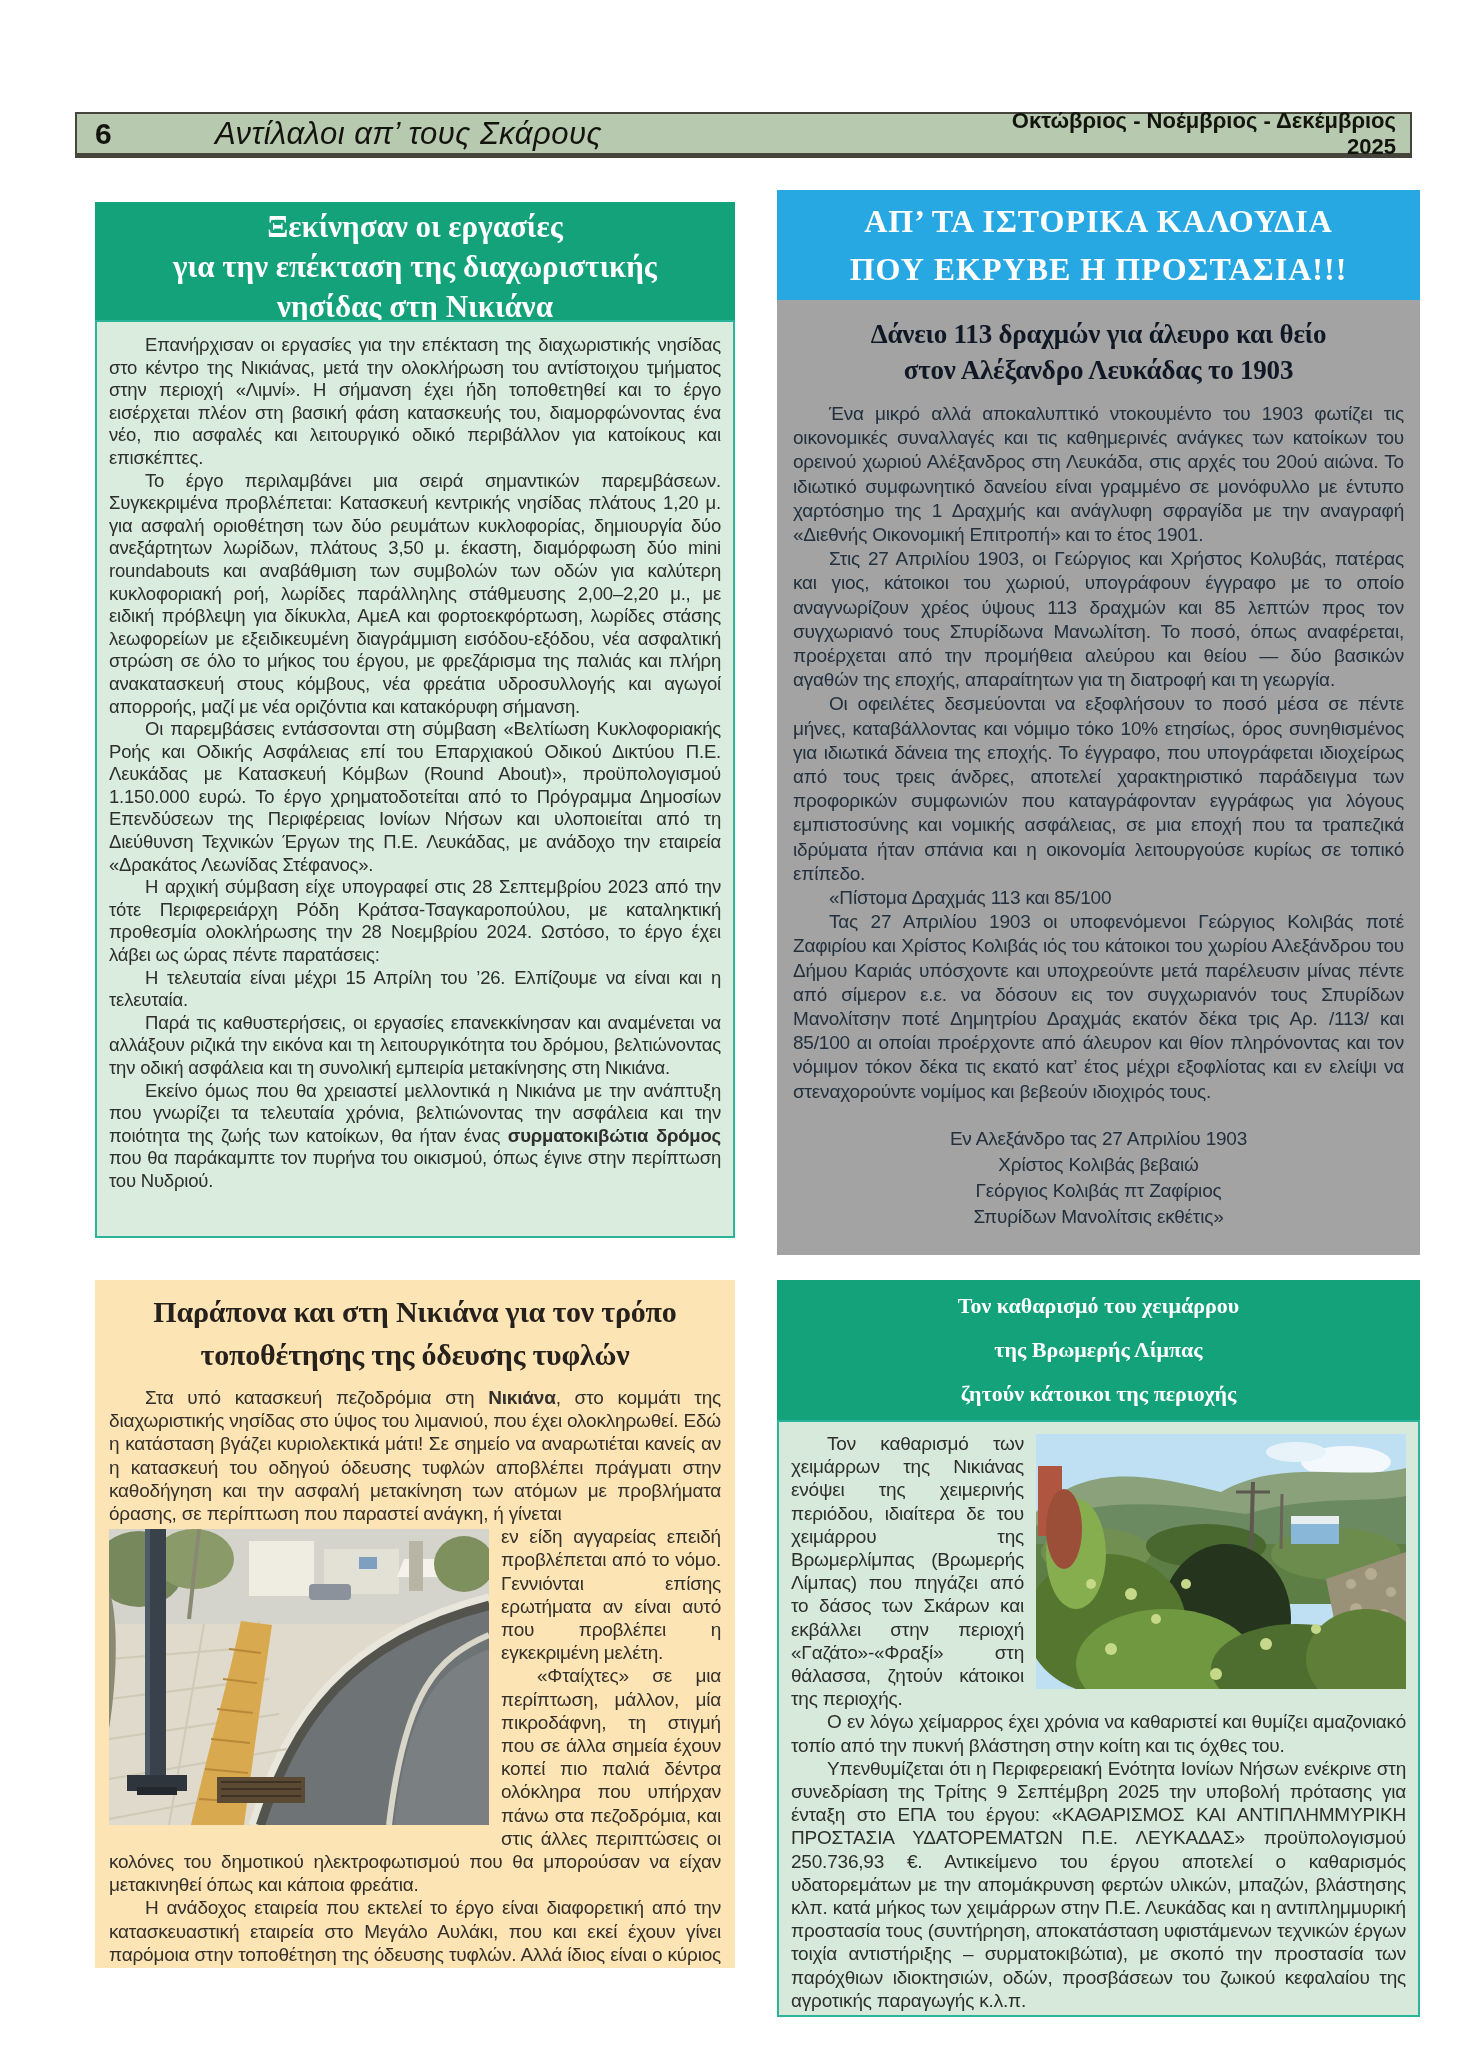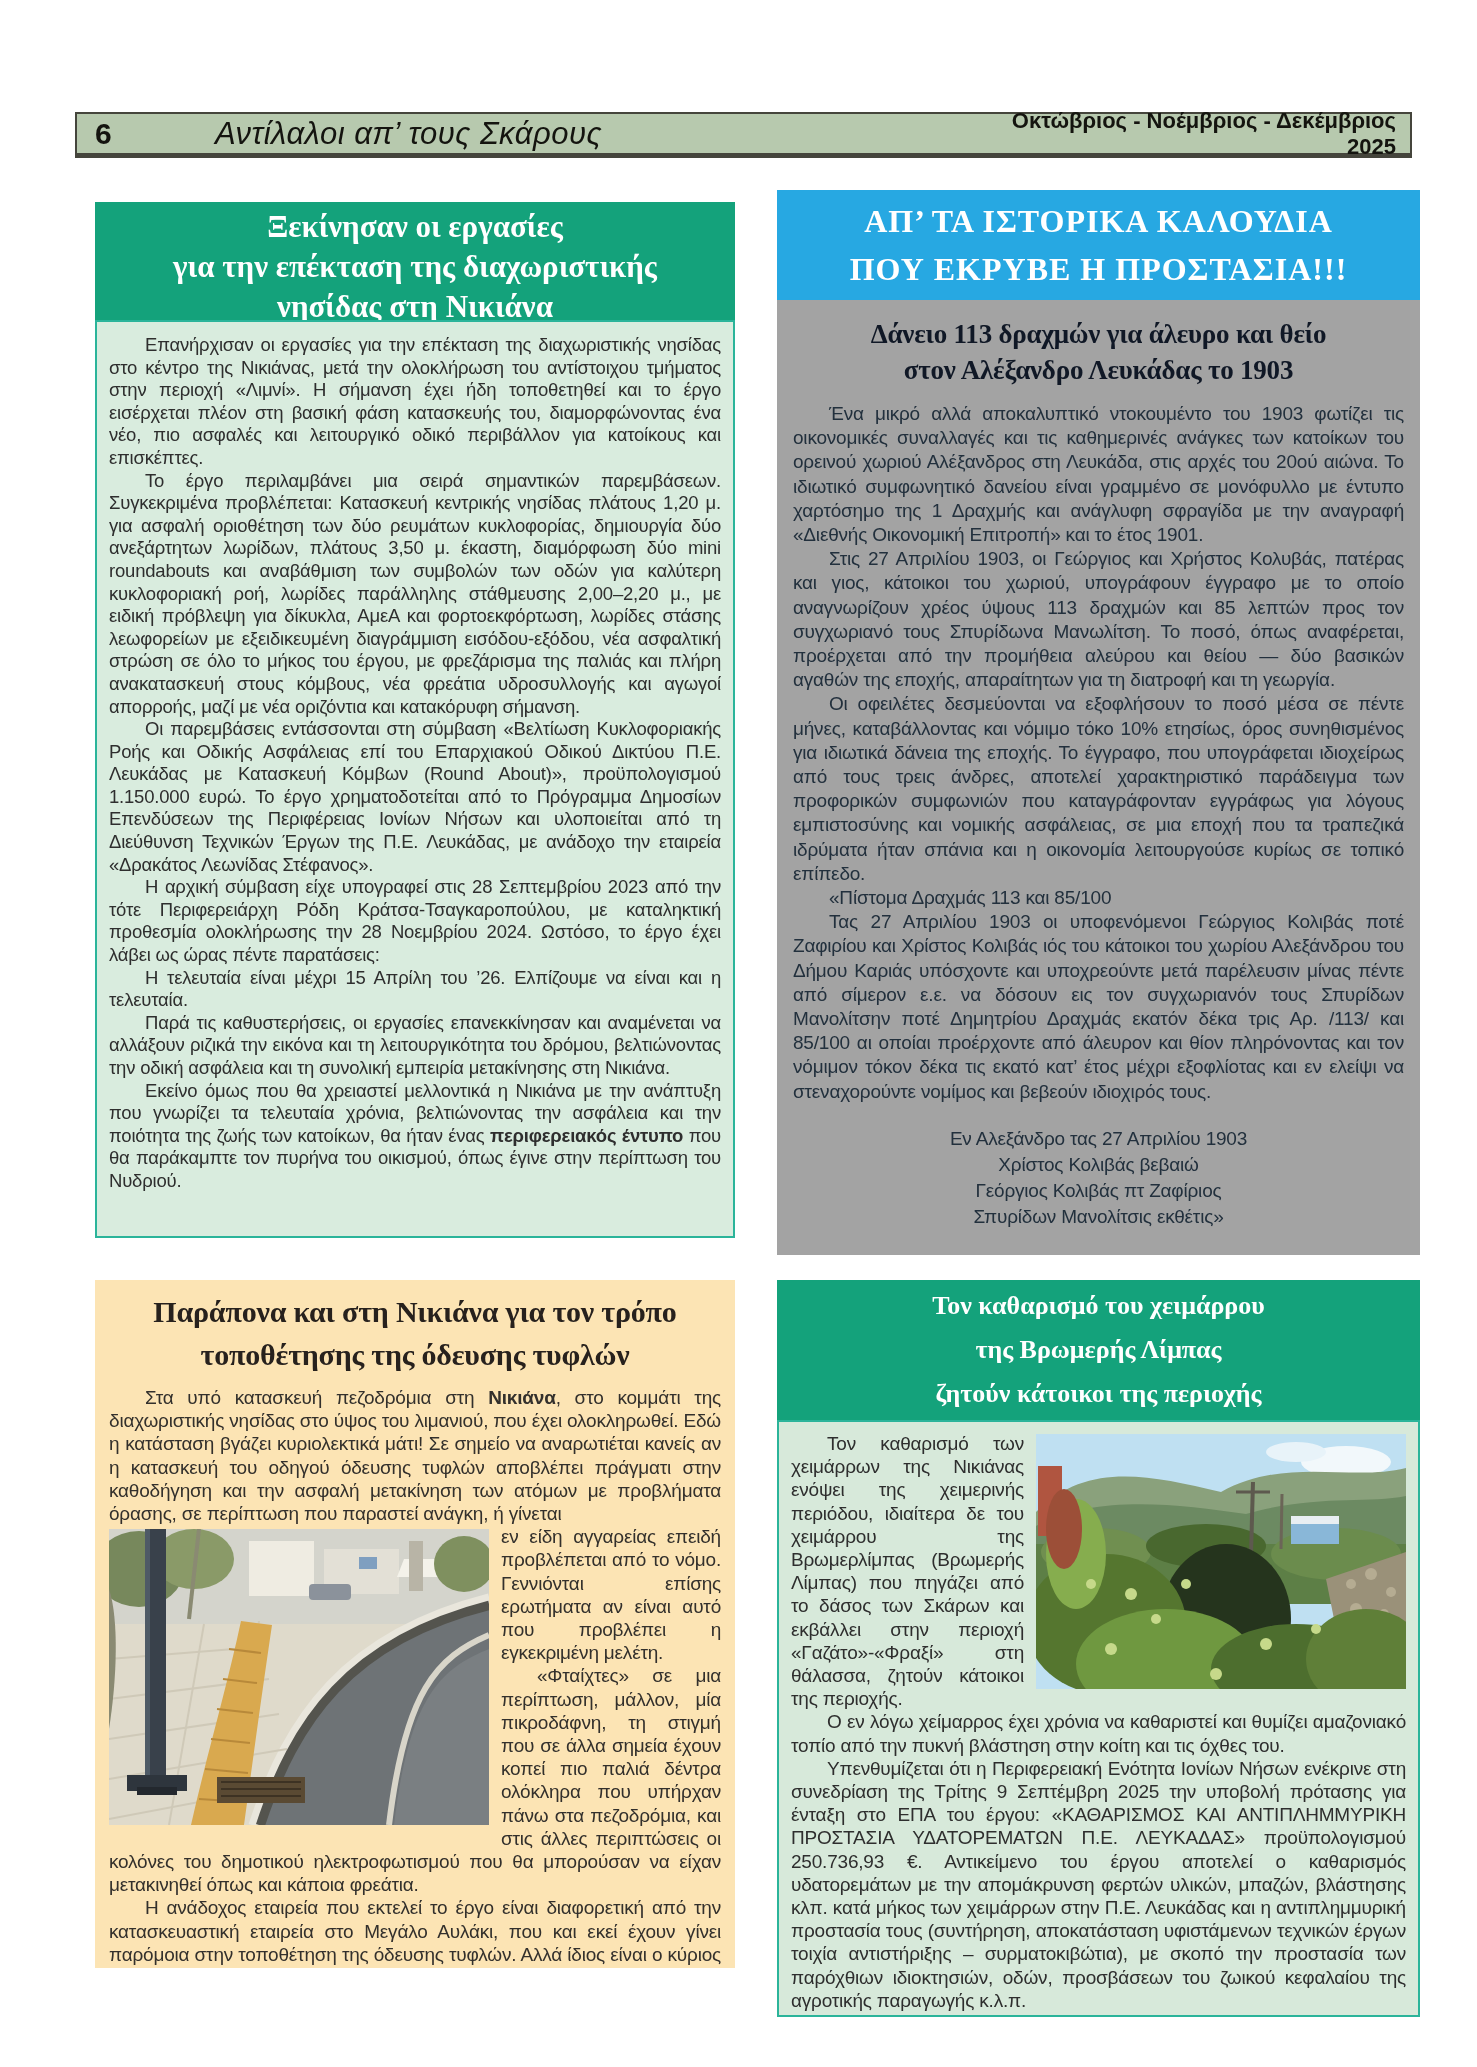--- a/index.html
+++ b/index.html
@@ -49,21 +49,21 @@
   
   #a3-box{
     left:95px;top:1280px;width:640px;height:688px;background:#fce4b4;
     padding:8px 14px;font-size:19px;line-height:23.2px;letter-spacing:-0.2px;color:#33302c;
   }
   #a3-title{
     font-family:"Liberation Serif",serif;font-weight:bold;color:#27211d;text-align:center;
     font-size:30px;line-height:43px;margin:2px 0 10px 0;
   }
   
-  #a4-title{left:777px;top:1280px;width:643px;height:140px;background:#14a27b;font-size:26px;line-height:44px;}
+  #a4-title{left:777px;top:1280px;width:643px;height:140px;background:#14a27b;font-size:22px;line-height:44px;}
   #a4-body{
     left:777px;top:1420px;width:643px;height:597px;background:#d7e9da;border:2px solid #2bb49a;
     padding:10px 12px;font-size:19px;line-height:23.2px;letter-spacing:-0.2px;
   }
   
   .photo{display:none;}
   .photo.placed{display:block;}
   #photo-road{float:left;width:380px;height:296px;margin:4px 12px 4px 0;}
   #photo-stream{float:right;width:370px;height:255px;margin:2px 0 6px 12px;}
   .photo svg{display:block;width:100%;height:100%;}
@@ -84,21 +84,21 @@
     <div>για την επέκταση της διαχωριστικής</div>
     <div>νησίδας στη Νικιάνα</div>
   </div>
   <div id="a1-body" class="body-block">
       <p class="p"><span>Επανήρχισαν οι εργασίες για την επέκταση της διαχωριστικής νησίδας στο κέντρο της Νικιάνας, μετά την ολοκλήρωση του αντίστοιχου τμήματος στην περιοχή «Λιμνί». Η σήμανση έχει ήδη τοποθετηθεί και το έργο εισέρχεται πλέον στη βασική φάση κατασκευής του, διαμορφώνοντας ένα νέο, πιο ασφαλές και λειτουργικό οδικό περιβάλλον για κατοίκους και επισκέπτες.</span></p>
       <p class="p"><span>Το έργο περιλαμβάνει μια σειρά σημαντικών παρεμβάσεων. Συγκεκριμένα προβλέπεται: Κατασκευή κεντρικής νησίδας πλάτους 1,20 μ. για ασφαλή οριοθέτηση των δύο ρευμάτων κυκλοφορίας, δημιουργία δύο ανεξάρτητων λωρίδων, πλάτους 3,50 μ. έκαστη, διαμόρφωση δύο mini roundabouts και αναβάθμιση των συμβολών των οδών για καλύτερη κυκλοφοριακή ροή, λωρίδες παράλληλης στάθμευσης 2,00–2,20 μ., με ειδική πρόβλεψη για δίκυκλα, ΑμεΑ και φορτοεκφόρτωση, λωρίδες στάσης λεωφορείων με εξειδικευμένη διαγράμμιση εισόδου-εξόδου, νέα ασφαλτική στρώση σε όλο το μήκος του έργου, με φρεζάρισμα της παλιάς και πλήρη ανακατασκευή στους κόμβους, νέα φρεάτια υδροσυλλογής και αγωγοί απορροής, μαζί με νέα οριζόντια και κατακόρυφη σήμανση.</span></p>
       <p class="p"><span>Οι παρεμβάσεις εντάσσονται στη σύμβαση «Βελτίωση Κυκλοφοριακής Ροής και Οδικής Ασφάλειας επί του Επαρχιακού Οδικού Δικτύου Π.Ε. Λευκάδας με Κατασκευή Κόμβων (Round About)», προϋπολογισμού 1.150.000 ευρώ. Το έργο χρηματοδοτείται από το Πρόγραμμα Δημοσίων Επενδύσεων της Περιφέρειας Ιονίων Νήσων και υλοποιείται από τη Διεύθυνση Τεχνικών Έργων της Π.Ε. Λευκάδας, με ανάδοχο την εταιρεία «Δρακάτος Λεωνίδας Στέφανος».</span></p>
       <p class="p"><span>Η αρχική σύμβαση είχε υπογραφεί στις 28 Σεπτεμβρίου 2023 από την τότε Περιφερειάρχη Ρόδη Κράτσα-Τσαγκαροπούλου, με καταληκτική προθεσμία ολοκλήρωσης την 28 Νοεμβρίου 2024. Ωστόσο, το έργο έχει λάβει ως ώρας πέντε παρατάσεις:</span></p>
       <p class="p"><span>Η τελευταία είναι μέχρι 15 Απρίλη του ’26. Ελπίζουμε να είναι και η τελευταία.</span></p>
       <p class="p"><span>Παρά τις καθυστερήσεις, οι εργασίες επανεκκίνησαν και αναμένεται να αλλάξουν ριζικά την εικόνα και τη λειτουργικότητα του δρόμου, βελτιώνοντας την οδική ασφάλεια και τη συνολική εμπειρία μετακίνησης στη Νικιάνα.</span></p>
-      <p class="p"><span>Εκείνο όμως που θα χρειαστεί μελλοντικά η Νικιάνα με την ανάπτυξη που γνωρίζει τα τελευταία χρόνια, βελτιώνοντας την ασφάλεια και την ποιότητα της ζωής των κατοίκων, θα ήταν ένας </span><b>περιφερειακός έντυπο</b><span> που θα παράκαμπτε τον πυρήνα του οικισμού, όπως έγινε στην περίπτωση του Νυδριού.</span></p>
+      <p class="p"><span>Εκείνο όμως που θα χρειαστεί μελλοντικά η Νικιάνα με την ανάπτυξη που γνωρίζει τα τελευταία χρόνια, βελτιώνοντας την ασφάλεια και την ποιότητα της ζωής των κατοίκων, θα ήταν ένας </span><b>συρματοκιβώτια δρόμος</b><span> που θα παράκαμπτε τον πυρήνα του οικισμού, όπως έγινε στην περίπτωση του Νυδριού.</span></p>
     </div>
 
   <div id="a2-title" class="title-block">
     <div>ΑΠ’ ΤΑ ΙΣΤΟΡΙΚΑ ΚΑΛΟΥΔΙΑ</div>
     <div>ΠΟΥ ΕΚΡΥΒΕ Η ΠΡΟΣΤΑΣΙΑ!!!</div>
   </div>
   <div id="a2-body" class="body-block">
     <div id="a2-subtitle">
       <div>Δάνειο 113 δραχμών για άλευρο και θείο</div>
       <div>στον Αλέξανδρο Λευκάδας το 1903</div>

